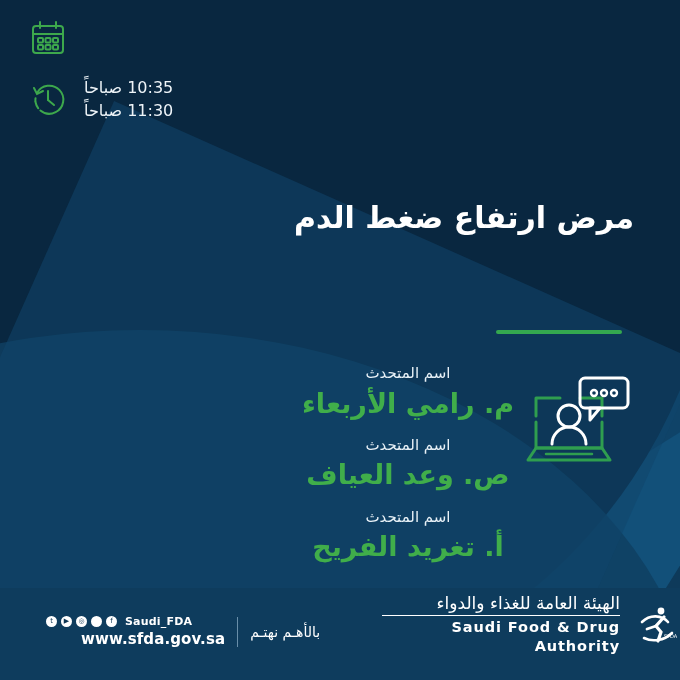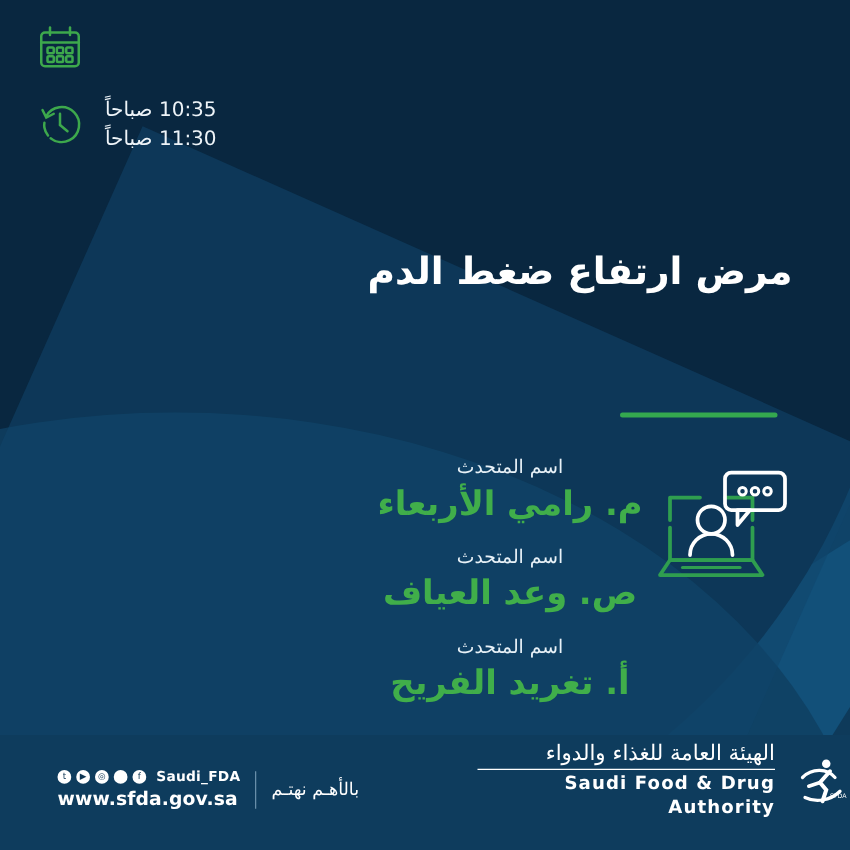--- a/index.html
+++ b/index.html
@@ -164,20 +164,21 @@
     color:#0d3553; font-size:7px; line-height:1;
     font-family:"DejaVu Sans", sans-serif;
   }
   .social-handle {
     color:#ffffff; font-size:11px; font-weight:bold;
     margin-left:4px; letter-spacing:.2px;
   }
   .site-url {
     color:#ffffff; font-size:15px; font-weight:bold;
     letter-spacing:.1px;
+    margin-left:35px;
   }
   .vbar { width:1px; height:30px; background:#7fa3bd; opacity:.8; }
   .slogan {
     color:#ffffff; font-size:14px; direction:rtl;
     letter-spacing:.3px;
   }
 
   .footer-logo {
     position:absolute;
     left:382px; bottom:24px;

